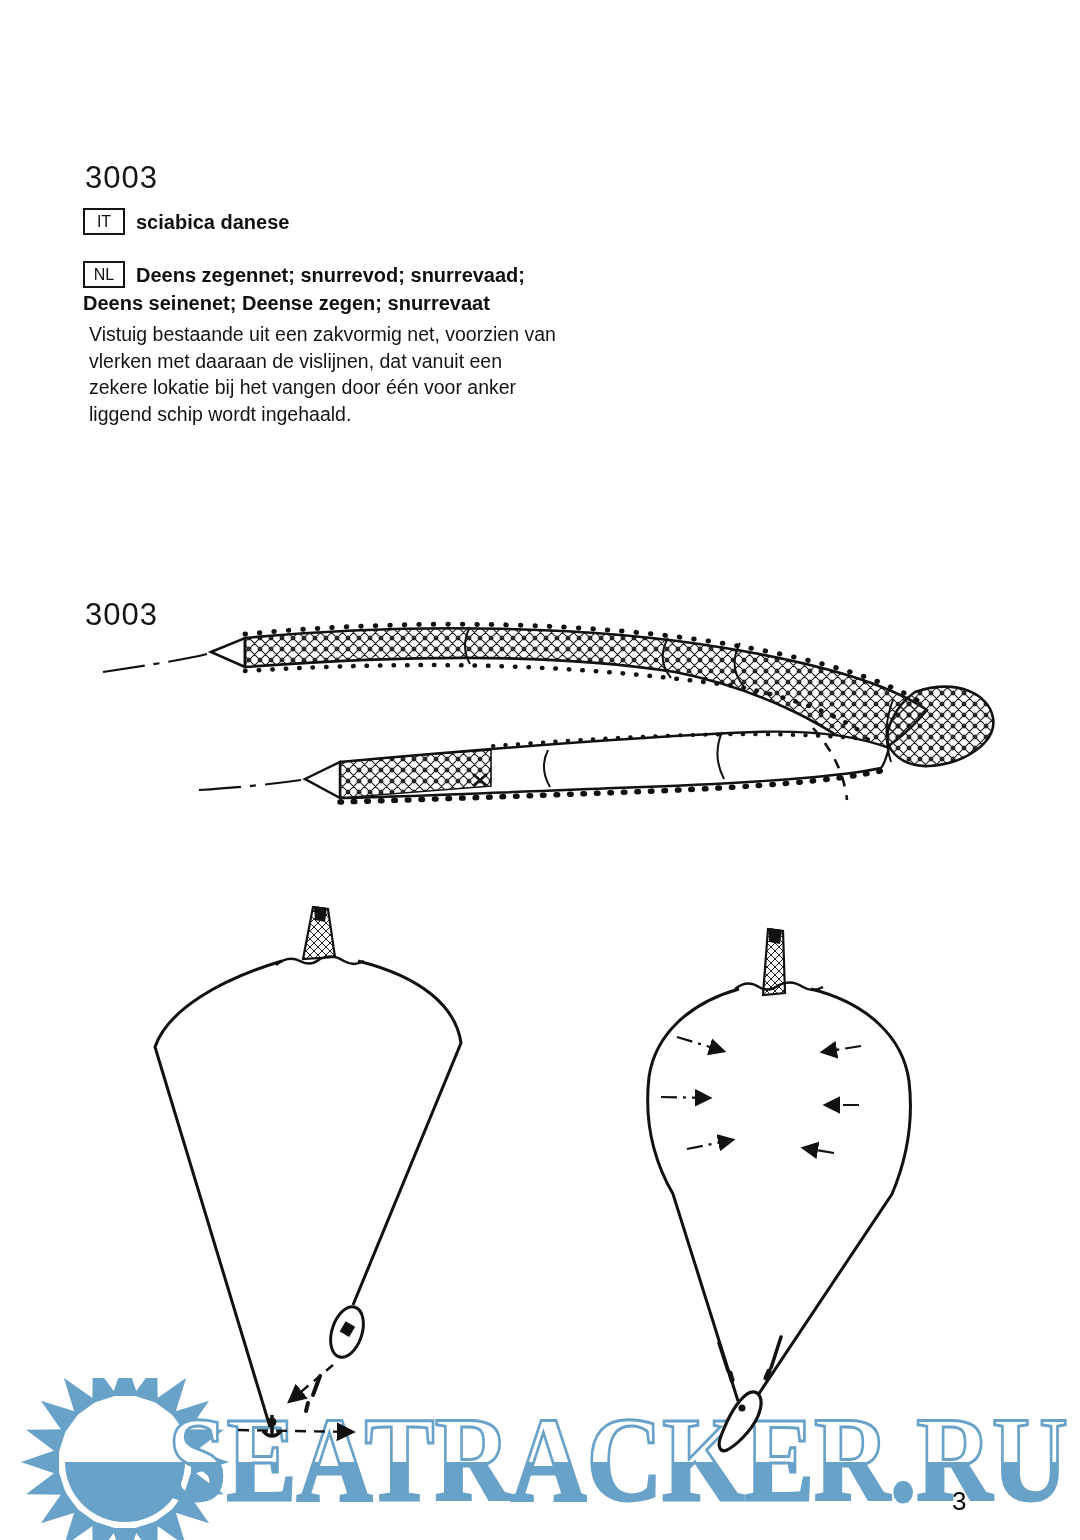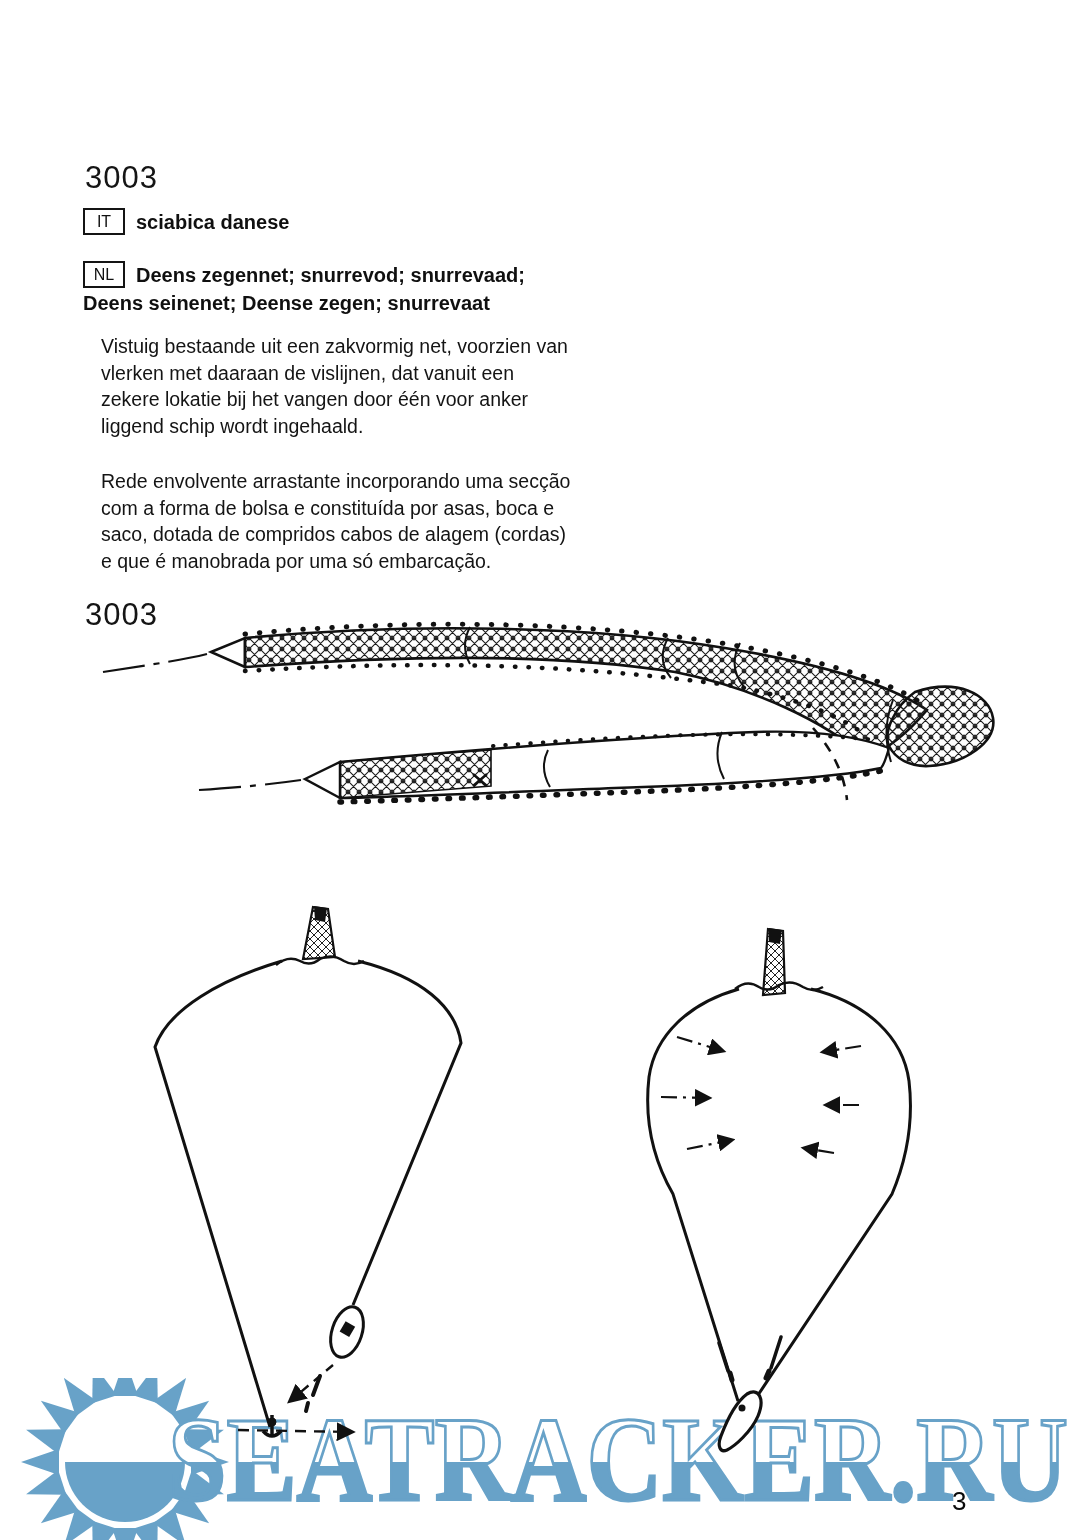--- a/index.html
+++ b/index.html
@@ -9,21 +9,21 @@
     font-family:"Liberation Sans",sans-serif;color:#111;padding-left:27px;
   }
   .abs{position:absolute;}
   .entry-id{font-size:31px;font-weight:400;letter-spacing:1px;color:#151515;}
   .term-row{margin:0;width:486px;font-size:20px;font-weight:bold;line-height:26px;color:#101010;}
   .lang-box{
     display:inline-block;border:2px solid #141414;min-width:26px;text-align:center;
     padding:0 6px;margin-right:11px;font-size:16px;font-weight:400;line-height:23px;
     position:relative;top:-2px;
   }
-  .definition{margin:16px;width:470px;font-size:19.5px;font-weight:400;line-height:26.5px;color:#141414;}
+  .definition{margin:4px;width:470px;font-size:19.5px;font-weight:400;line-height:26.5px;color:#141414;}
   .fig-label{font-size:31px;font-weight:400;letter-spacing:1px;color:#151515;}
   .page-num{font-size:26px;color:#0a0a0a;}
   svg{display:block;}
   .wm{z-index:1;}
   .diagram{z-index:2;}
   .topnum{z-index:3;}
 </style>
 </head>
 <body>
 
@@ -33,21 +33,20 @@
 
   <p class="abs term-row" style="left:83px;top:209px;">
     <span class="lang-box">IT</span><span>sciabica danese</span>
   </p>
 
   <p class="abs term-row" style="left:83px;top:262px;">
     <span class="lang-box">NL</span><span>Deens zegennet; snurrevod; snurrevaad; Deens seinenet; Deense zegen; snurrevaat</span>
   </p>
   <p class="abs definition" style="left:85px;top:317px;">Vistuig bestaande uit een zakvormig net, voorzien van vlerken met daaraan de vislijnen, dat vanuit een zekere lokatie bij het vangen door één voor anker liggend schip wordt ingehaald.</p>
 
-  <p class="abs definition" style="left:85px;top:452px;">Rede envolvente arrastante incorporando uma secção com a forma de bolsa e constituída por asas, boca e saco, dotada de compridos cabos de alagem (cordas) e que é manobrada por uma só embarcação.</p>
 
   <div class="abs fig-label" style="left:85px;top:597px;">3003</div>
 
   <svg class="abs diagram" style="left:95px;top:616px;" width="910" height="240" viewBox="0 0 910 240">
     <defs>
       <pattern id="xh1" width="11" height="11" patternUnits="userSpaceOnUse">
         <path d="M0 11 L11 0 M-1 3 L3 -1 M8 12 L12 8 M0 0 L11 11 M-1 8 L3 12 M8 -1 L12 3" stroke="#1c1c1c" stroke-width="1.1" fill="none"></path>
       </pattern>
     </defs>
 

